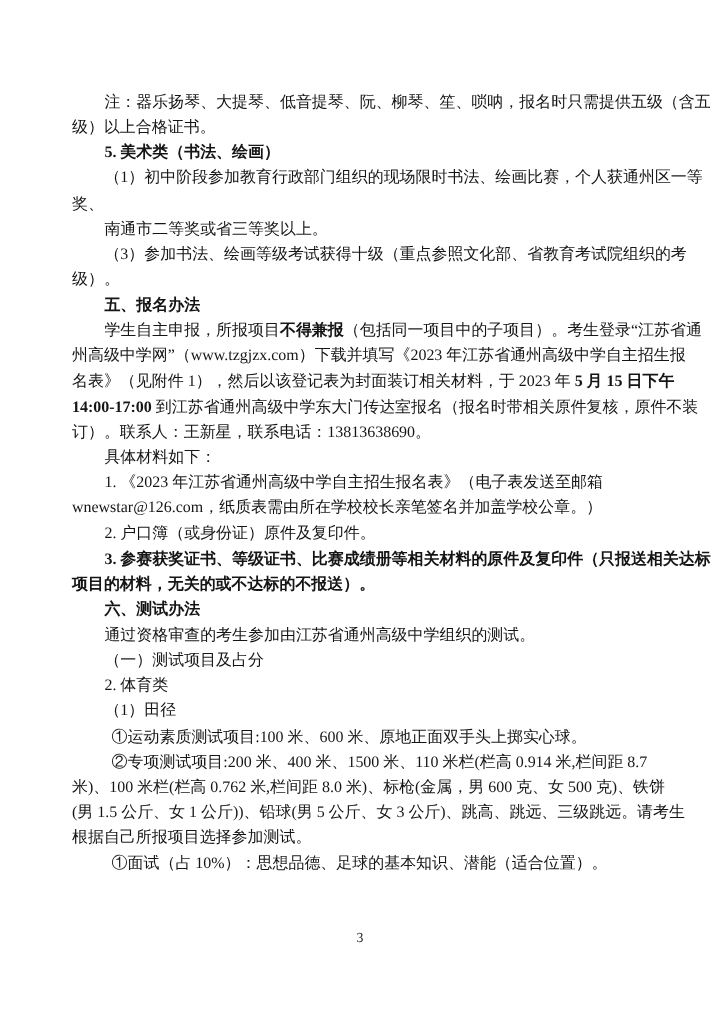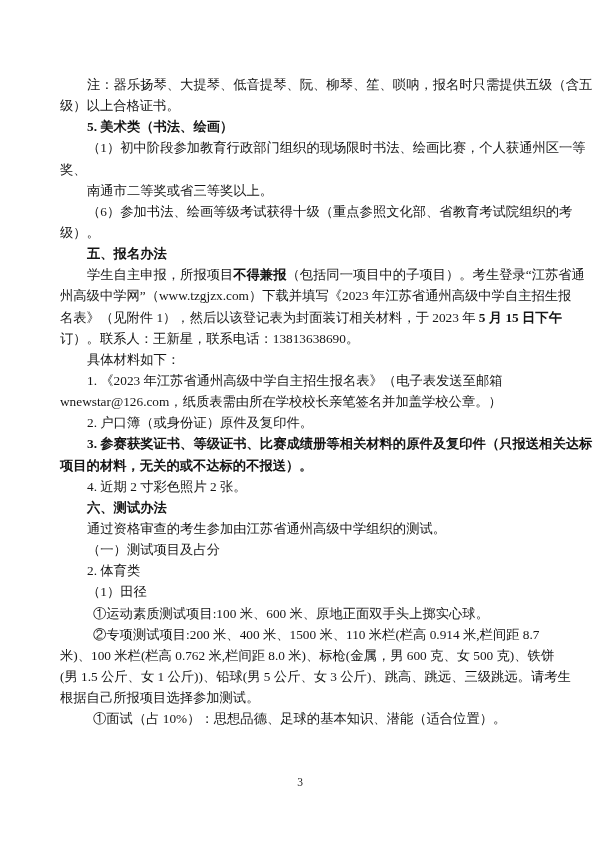--- a/index.html
+++ b/index.html
@@ -47,34 +47,34 @@
 <body>
 
 <div class="page">
   <div class="doc-body" id="doc-body">
       <div class="line indent-1"><span class="run">注：器乐扬琴、大提琴、低音提琴、阮、柳琴、笙、唢呐，报名时只需提供五级（含五</span></div>
       <div class="line indent-0"><span class="run">级）以上合格证书。</span></div>
       <div class="line indent-1"><span class="run bold">5. 美术类（书法、绘画）</span></div>
       <div class="line indent-1"><span class="run">（1）初中阶段参加教育行政部门组织的现场限时书法、绘画比赛，个人获通州区一等</span></div>
       <div class="line indent-0"><span class="run">奖、</span></div>
       <div class="line indent-1"><span class="run">南通市二等奖或省三等奖以上。</span></div>
-      <div class="line indent-1"><span class="run">（6）参加书法、绘画等级考试获得十级（重点参照文化部、省教育考试院组织的考</span></div>
+      <div class="line indent-1"><span class="run">（3）参加书法、绘画等级考试获得十级（重点参照文化部、省教育考试院组织的考</span></div>
       <div class="line indent-0"><span class="run">级）。</span></div>
       <div class="line indent-1"><span class="run bold">五、报名办法</span></div>
       <div class="line indent-1"><span class="run">学生自主申报，所报项目</span><span class="run bold">不得兼报</span><span class="run">（包括同一项目中的子项目）。考生登录“江苏省通</span></div>
       <div class="line indent-0"><span class="run">州高级中学网”（www.tzgjzx.com）下载并填写《2023 年江苏省通州高级中学自主招生报</span></div>
       <div class="line indent-0"><span class="run">名表》（见附件 1），然后以该登记表为封面装订相关材料，于 2023 年 </span><span class="run bold">5 月 15 日下午</span></div>
+      <div class="line indent-0"><span class="run bold">14:00-17:00</span><span class="run"> 到江苏省通州高级中学东大门传达室报名（报名时带相关原件复核，原件不装</span></div>
       <div class="line indent-0"><span class="run">订）。联系人：王新星，联系电话：13813638690。</span></div>
       <div class="line indent-1"><span class="run">具体材料如下：</span></div>
       <div class="line indent-1"><span class="run">1. 《2023 年江苏省通州高级中学自主招生报名表》（电子表发送至邮箱</span></div>
       <div class="line indent-0"><span class="run">wnewstar@126.com，纸质表需由所在学校校长亲笔签名并加盖学校公章。）</span></div>
       <div class="line indent-1"><span class="run">2. 户口簿（或身份证）原件及复印件。</span></div>
       <div class="line indent-1"><span class="run bold">3. 参赛获奖证书、等级证书、比赛成绩册等相关材料的原件及复印件（只报送相关达标</span></div>
       <div class="line indent-0"><span class="run bold">项目的材料，无关的或不达标的不报送）。</span></div>
-      <div class="line indent-1"><span class="run">4. 近期 2 寸彩色照片 2 张。</span></div>
       <div class="line indent-1"><span class="run bold">六、测试办法</span></div>
       <div class="line indent-1"><span class="run">通过资格审查的考生参加由江苏省通州高级中学组织的测试。</span></div>
       <div class="line indent-1"><span class="run">（一）测试项目及占分</span></div>
       <div class="line indent-1"><span class="run">2. 体育类</span></div>
       <div class="line indent-1"><span class="run">（1）田径</span></div>
       <div class="line indent-2"><span class="run">①运动素质测试项目:100 米、600 米、原地正面双手头上掷实心球。</span></div>
       <div class="line indent-2"><span class="run">②专项测试项目:200 米、400 米、1500 米、110 米栏(栏高 0.914 米,栏间距 8.7</span></div>
       <div class="line indent-0"><span class="run">米)、100 米栏(栏高 0.762 米,栏间距 8.0 米)、标枪(金属，男 600 克、女 500 克)、铁饼</span></div>
       <div class="line indent-0"><span class="run">(男 1.5 公斤、女 1 公斤))、铅球(男 5 公斤、女 3 公斤)、跳高、跳远、三级跳远。请考生</span></div>
       <div class="line indent-0"><span class="run">根据自己所报项目选择参加测试。</span></div>

